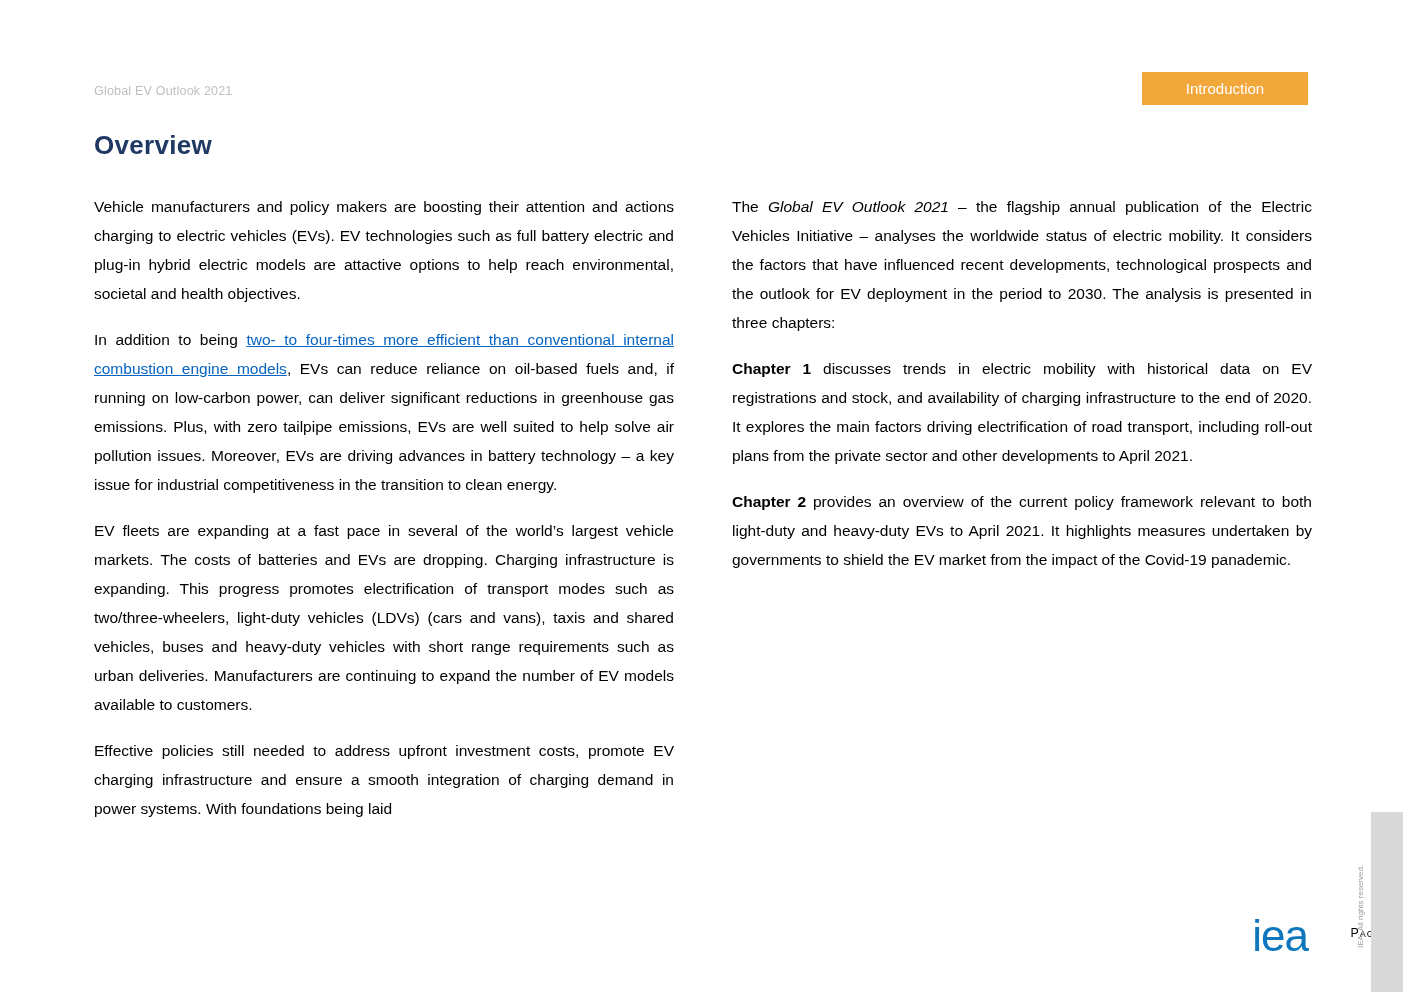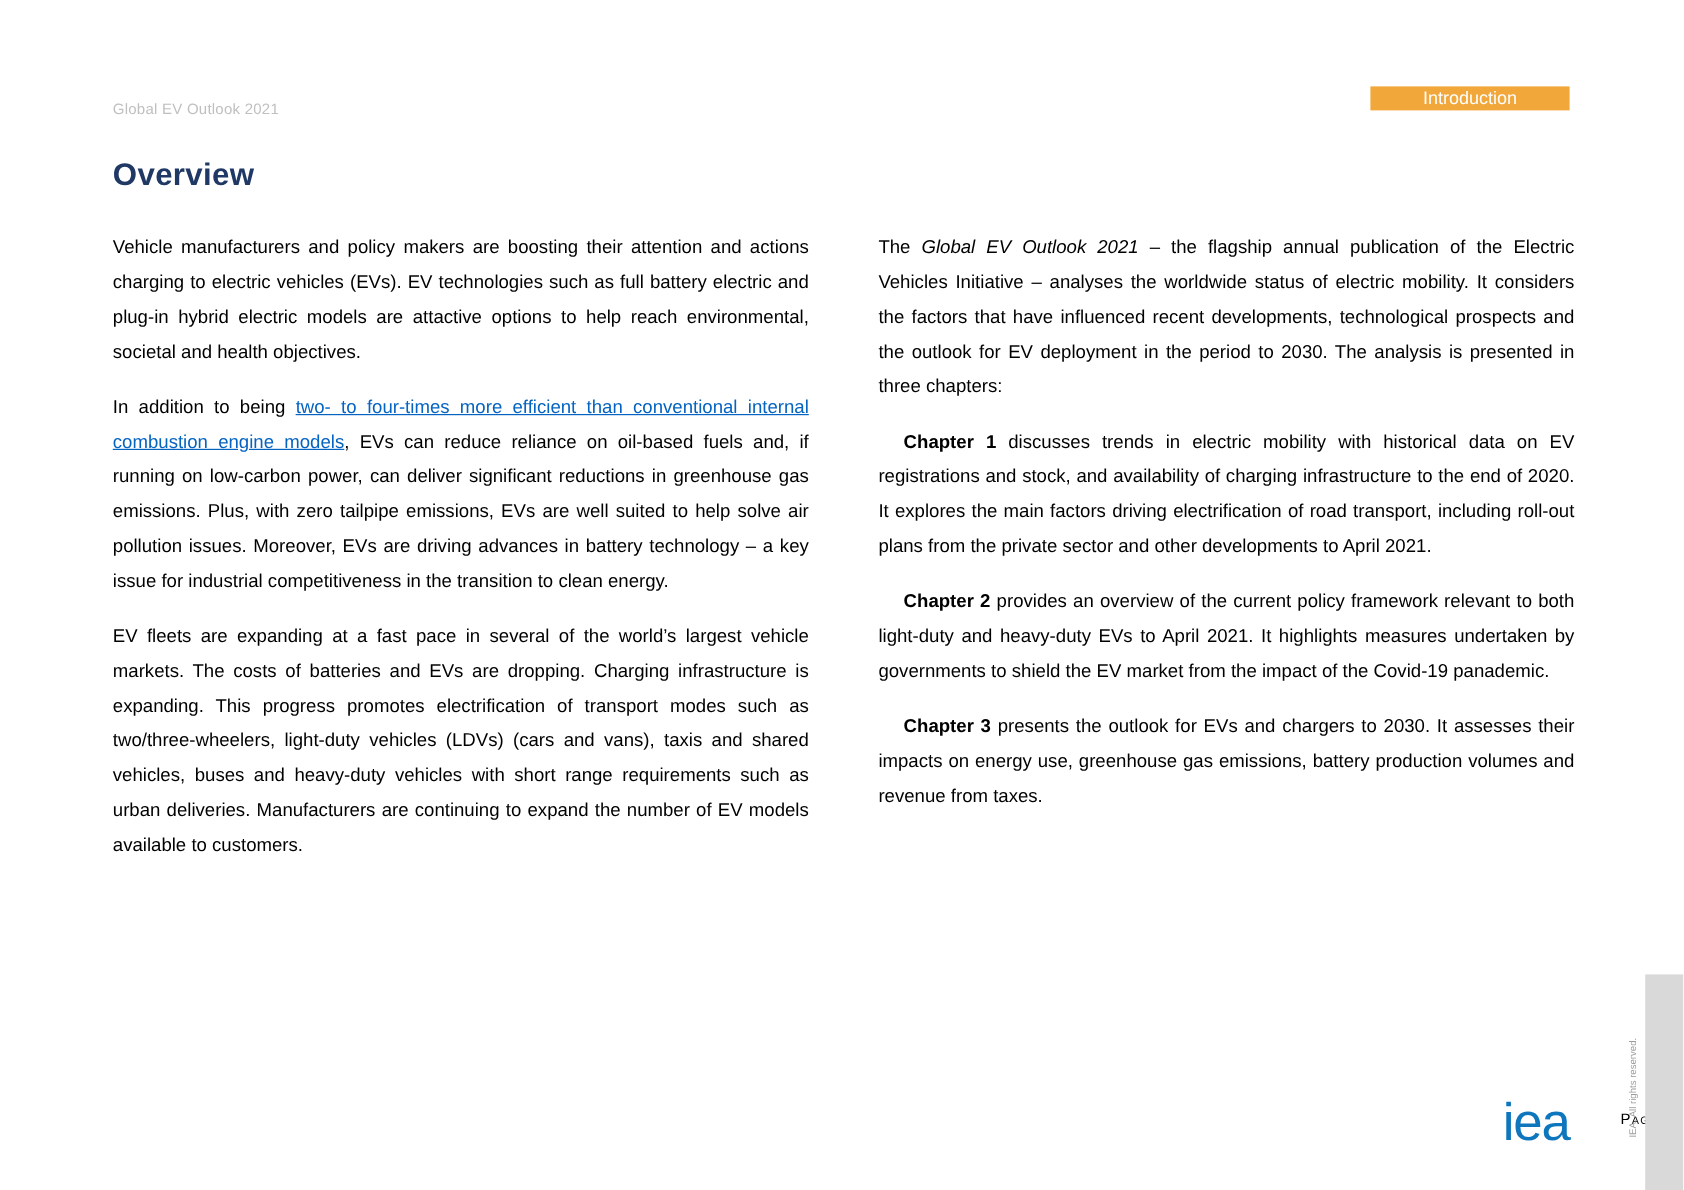--- a/index.html
+++ b/index.html
@@ -18,21 +18,21 @@
     top: 84px;
     font-size: 12.5px;
     color: #BFBFBF;
     letter-spacing: 0.2px;
   }
   .badge {
     position: absolute;
     left: 1142px;
     top: 72px;
     width: 166px;
-    height: 20px;
+    height: 33px;
     background: #F2A73B;
     color: #ffffff;
     display: flex;
     align-items: center;
     justify-content: center;
     font-size: 15px;
   }
   .page-title {
     position: absolute;
     left: 94px;
@@ -53,21 +53,21 @@
   }
   .col {
     width: 580px;
     font-size: 15.5px;
     line-height: 29px;
     text-align: justify;
   }
   .col p { margin: 0 0 17px 0; }
   a.link { color: #0563C1; text-decoration: underline; cursor: pointer; }
   .italic { font-style: italic; }
-  .bold { font-weight: bold; margin-left: 21px; }
+  .bold { font-weight: bold; }
   .footer {
     position: absolute;
     left: 0;
     right: 0;
     top: 926px;
     text-align: right;
     font-size: 12.5px;
     font-variant: small-caps;
     letter-spacing: 1px;
     color: #000000;
@@ -114,27 +114,27 @@
   </div>
 
   <h1 class="page-title">Overview</h1>
 
   <div class="columns">
 
     <div class="col">
       <p>Vehicle manufacturers and policy makers are boosting their attention and actions charging to electric vehicles (EVs). EV technologies such as full battery electric and plug-in hybrid electric models are attactive options to help reach environmental, societal and health objectives.</p>
       <p><span>In addition to being </span><a href="#" class="link">two- to four-times more efficient than conventional internal combustion engine models</a><span>, EVs can reduce reliance on oil-based fuels and, if running on low-carbon power, can deliver significant reductions in greenhouse gas emissions. Plus, with zero tailpipe emissions, EVs are well suited to help solve air pollution issues. Moreover, EVs are driving advances in battery technology – a key issue for industrial competitiveness in the transition to clean energy.</span></p>
       <p>EV fleets are expanding at a fast pace in several of the world’s largest vehicle markets. The costs of batteries and EVs are dropping. Charging infrastructure is expanding. This progress promotes electrification of transport modes such as two/three-wheelers, light-duty vehicles (LDVs) (cars and vans), taxis and shared vehicles, buses and heavy-duty vehicles with short range requirements such as urban deliveries. Manufacturers are continuing to expand the number of EV models available to customers.</p>
+      <p>Effective policies still needed to address upfront investment costs, promote EV charging infrastructure and ensure a smooth integration of charging demand in power systems. With foundations being laid</p>
     </div>
 
     <div class="col">
       <p><span>The </span><span class="italic">Global EV Outlook 2021</span><span> – the flagship annual publication of the Electric Vehicles Initiative – analyses the worldwide status of electric mobility. It considers the factors that have influenced recent developments, technological prospects and the outlook for EV deployment in the period to 2030. The analysis is presented in three chapters:</span></p>
       <p><span class="bold">Chapter 1</span><span> discusses trends in electric mobility with historical data on EV registrations and stock, and availability of charging infrastructure to the end of 2020. It explores the main factors driving electrification of road transport, including roll-out plans from the private sector and other developments to April 2021.</span></p>
       <p><span class="bold">Chapter 2</span><span> provides an overview of the current policy framework relevant to both light-duty and heavy-duty EVs to April 2021. It highlights measures undertaken by governments to shield the EV market from the impact of the Covid-19 panademic.</span></p>
-      <p><span class="bold">Chapter 3</span><span> presents the outlook for EVs and chargers to 2030. It assesses their impacts on energy use, greenhouse gas emissions, battery production volumes and revenue from taxes.</span></p>
     </div>
 
   </div>
 
   <div class="footer">Page | 9</div>
 
   <div class="iea-logo">iea</div>
 
   <div class="side-strip"></div>
 

